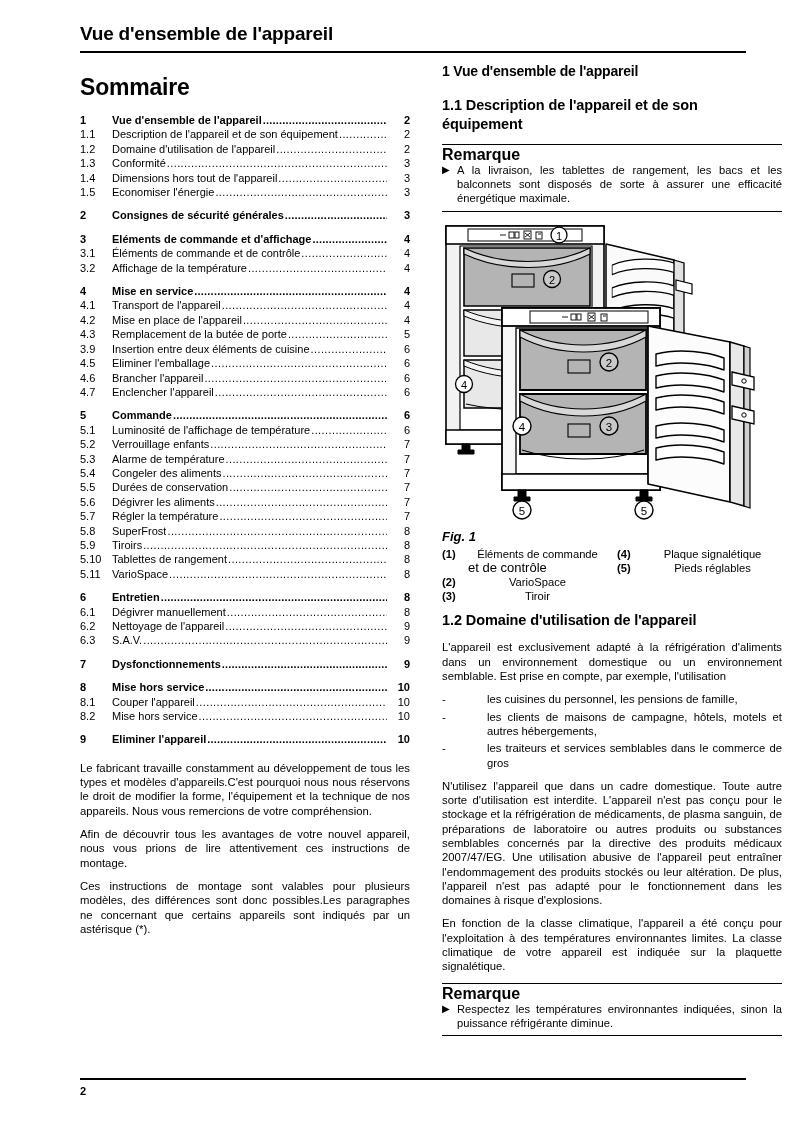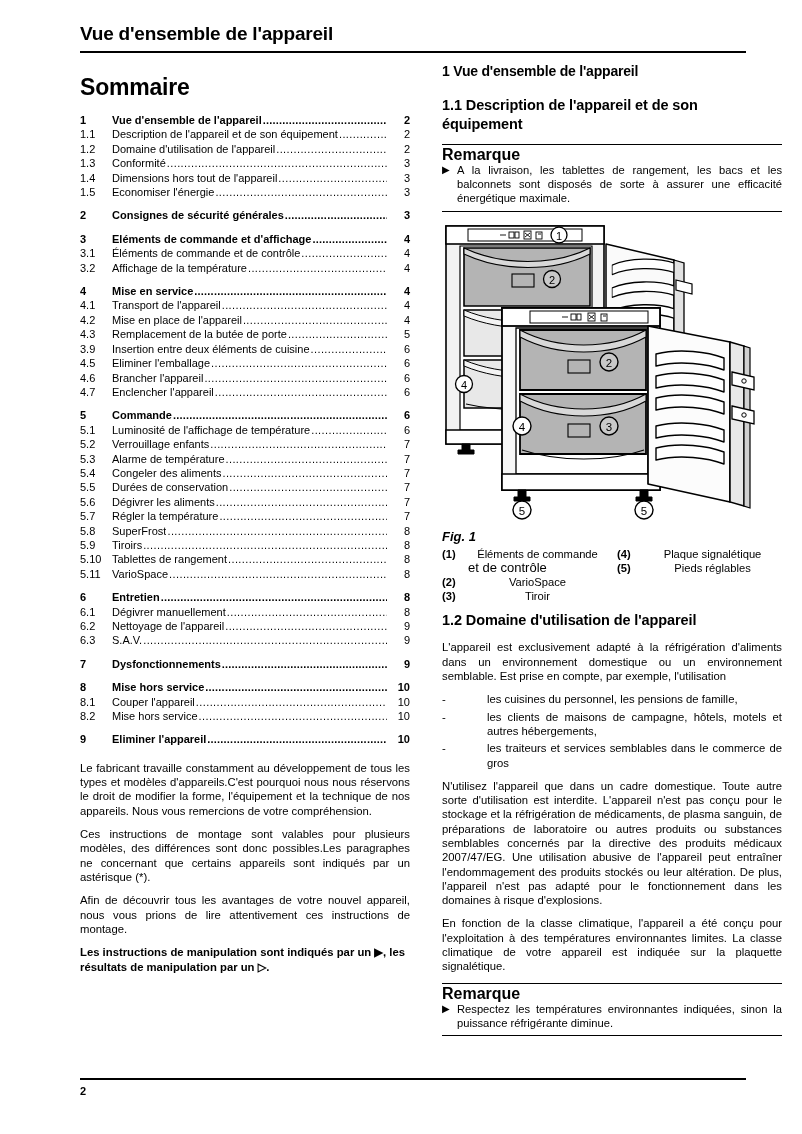--- a/index.html
+++ b/index.html
@@ -357,23 +357,22 @@
           <span class="toc-num">9</span>
           <span class="toc-label">Eliminer l'appareil</span>
           <span class="toc-dots"></span>
           <span class="toc-page">10</span>
         </div>
       </div>
 
     <div style="height:14px"></div>
 
     <p class="body">Le fabricant travaille constamment au développement de tous les types et modèles d'appareils.C'est pourquoi nous nous réservons le droit de modifier la forme, l'équipement et la technique de nos appareils. Nous vous remercions de votre compréhension.</p>
+    <p class="body">Afin de découvrir tous les avantages de votre nouvel appareil, nous vous prions de lire attentivement ces instructions de montage.</p>
     <p class="body">Ces instructions de montage sont valables pour plusieurs modèles, des différences sont donc possibles.Les paragraphes ne concernant que certains appareils sont indiqués par un astérisque (*).</p>
-    <p class="body">Afin de découvrir tous les avantages de votre nouvel appareil, nous vous prions de lire attentivement ces instructions de montage.</p>
-    <p class="bold-note">Les instructions de manipulation sont indiqués par un ▶, les résultats de manipulation par un ▷.</p>
   </div>
 
   <div class="col-right">
 
     <h2 class="h-num">1 Vue d'ensemble de l'appareil</h2>
 
     <h3 class="h-sub">1.1 Description de l'appareil et de son équipement</h3>
 
     <div class="remark">
       <div class="remark-rule-top"></div>

